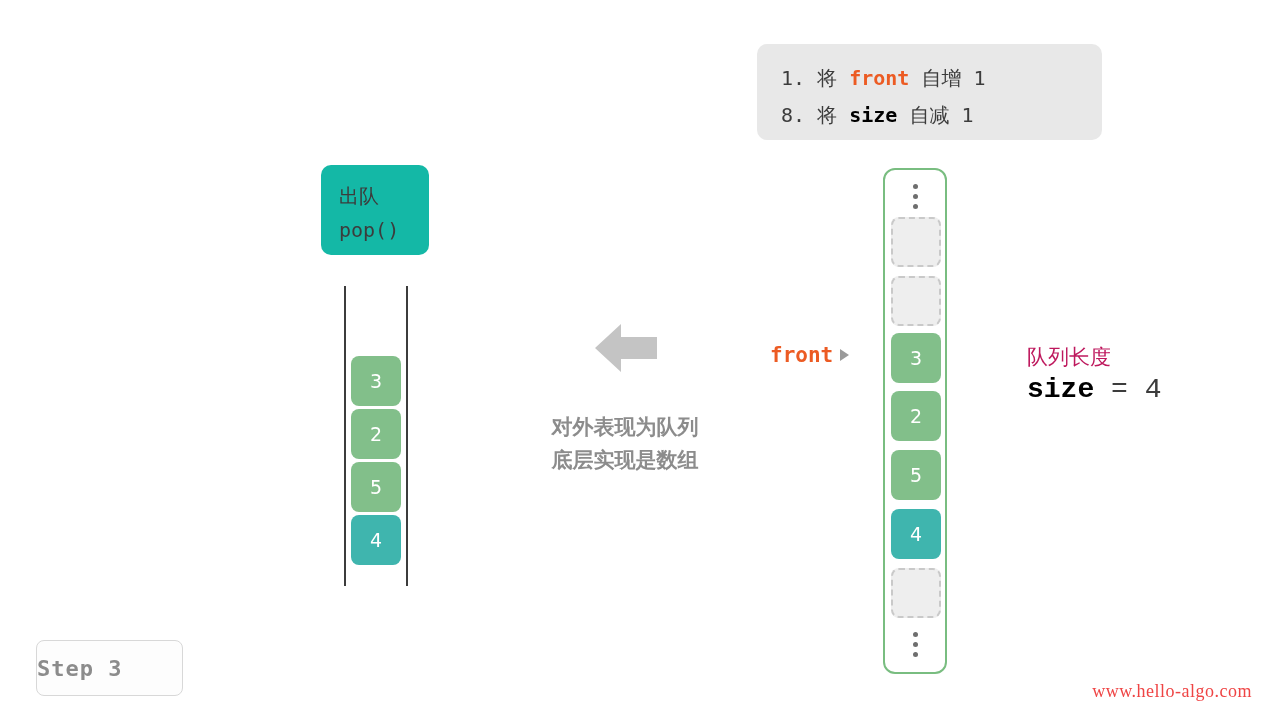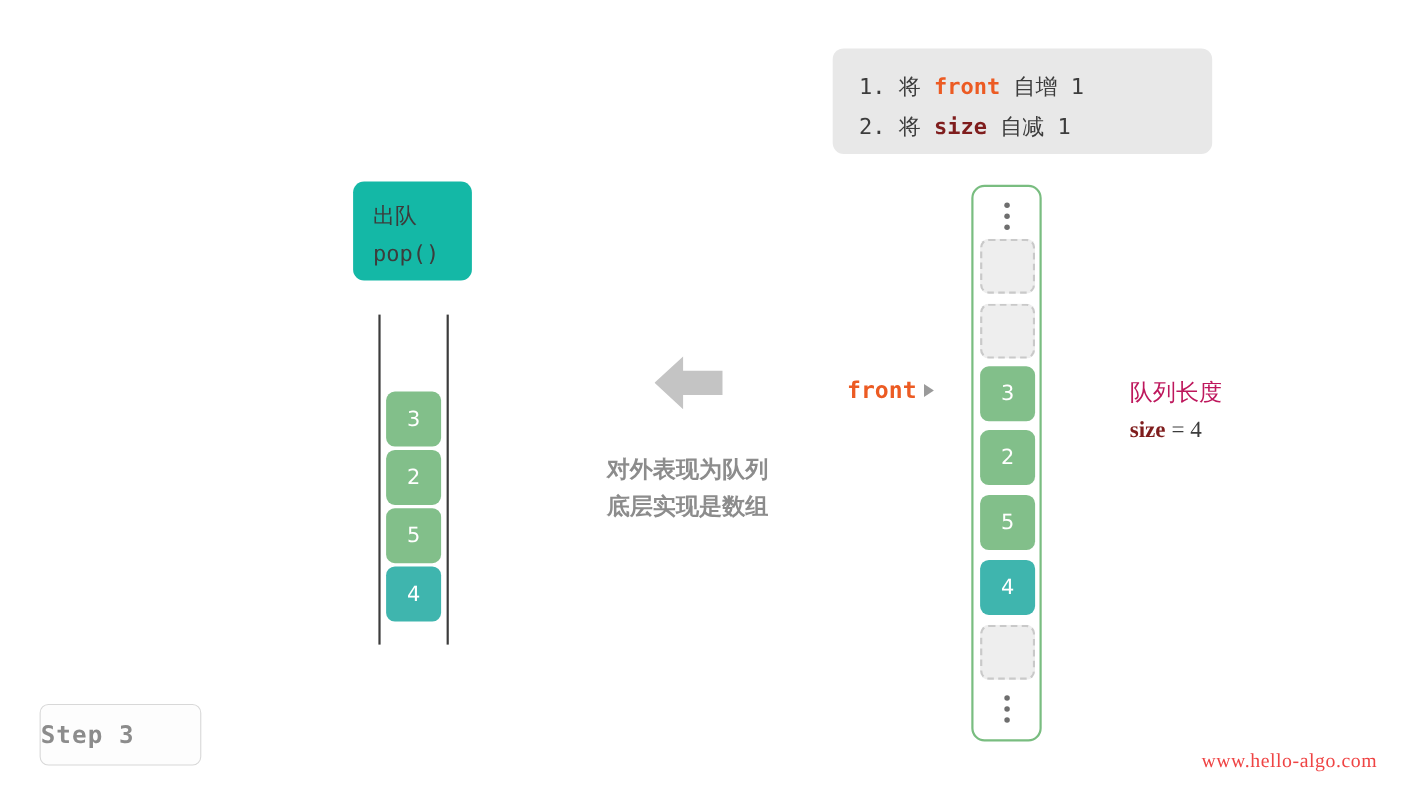--- a/index.html
+++ b/index.html
@@ -28,21 +28,21 @@
     padding: 16px 24px 0 24px;
   }
   .instr-line {
     font-family: "DejaVu Sans Mono", monospace;
     font-size: 20px;
     line-height: 37px;
     color: #3c3c3c;
     white-space: pre;
   }
   .kw-front { color: #ec5b23; font-weight: bold; }
-  .kw-size  { color: #7f1d1d; font-weight: bold; }
+  .kw-size  { color: #000000; font-weight: bold; }
 
   
   #pop-box {
     position: absolute;
     left: 321px;
     top: 165px;
     width: 108px;
     height: 90px;
     background: #14b8a6;
     border-radius: 10px;
@@ -194,22 +194,22 @@
     top: 341px;
   }
   #size-title {
     font-family: "DejaVu Sans", sans-serif;
     font-size: 21px;
     color: #be185d;
     line-height: 32px;
     white-space: pre;
   }
   #size-expr {
-    font-family: Liberation Serif, serif;
-    font-size: 21px;
+    font-family: Liberation Mono, monospace;
+    font-size: 28px;
     color: #3c3c3c;
     line-height: 34px;
     white-space: pre;
   }
 
   
   #step-badge {
     position: absolute;
     left: 36px;
     top: 640px;
@@ -240,21 +240,21 @@
     font-size: 18px;
     color: #ef4444;
     letter-spacing: 0.5px;
   }
 </style>
 </head>
 <body>
 
 <div id="instruction-box">
   <div class="instr-line"><span>1. 将 </span><span class="kw-front">front</span><span> 自增 1</span></div>
-  <div class="instr-line"><span>2. 将 </span><span class="kw-size">size</span><span> 自减 1</span></div>
+  <div class="instr-line"><span>8. 将 </span><span class="kw-size">size</span><span> 自减 1</span></div>
 </div>
 
 <div id="pop-box">
   <div class="pop-line">出队</div>
   <div class="pop-line">pop()</div>
 </div>
 
 <div id="queue-view">
   <div class="rail rail-left"></div>
   <div class="rail rail-right"></div>

